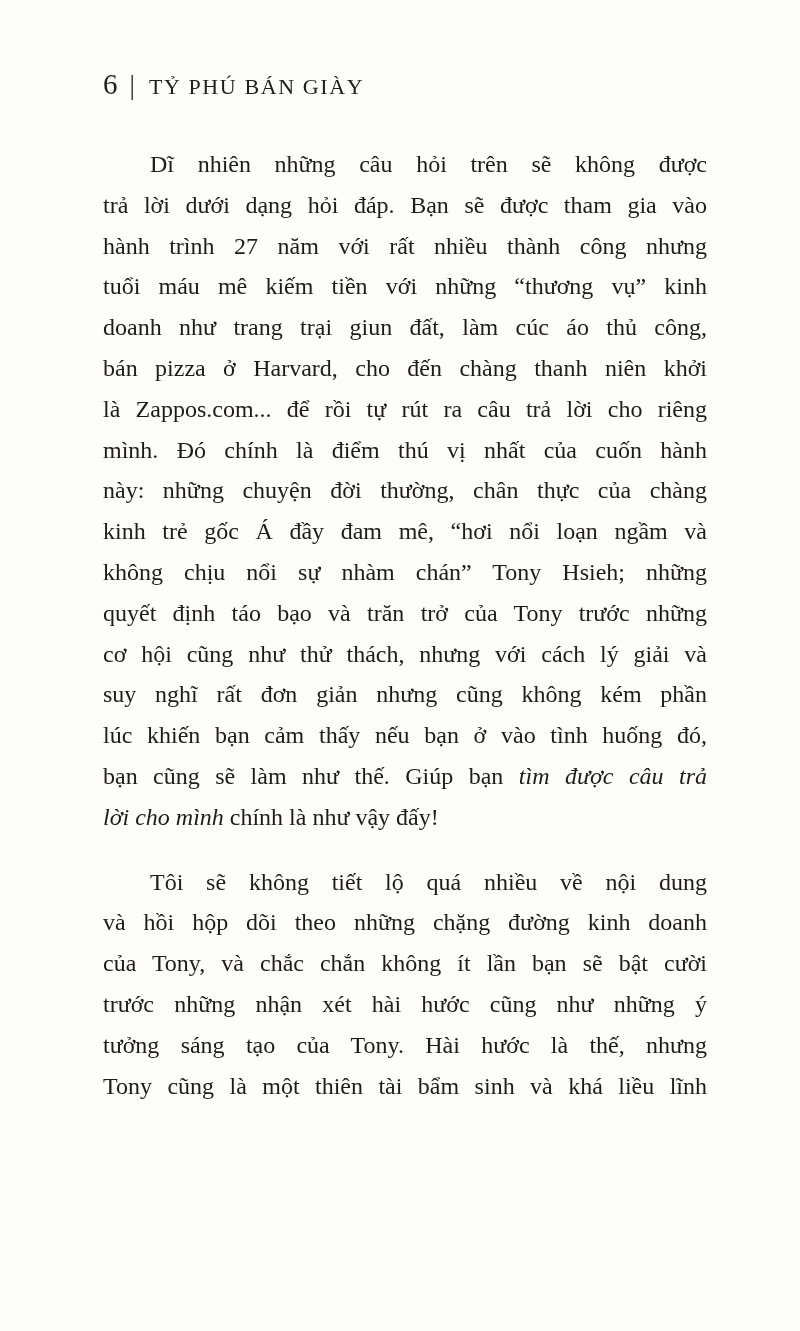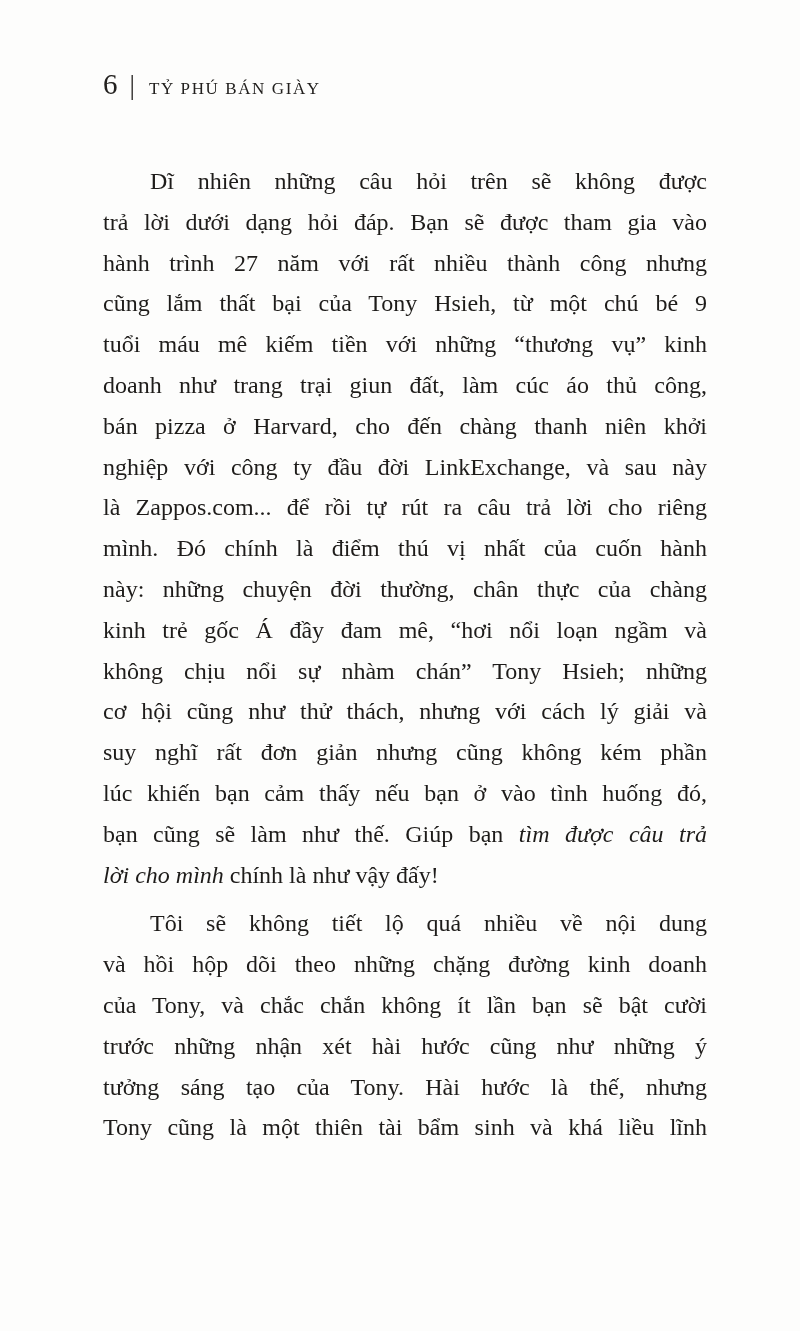--- a/index.html
+++ b/index.html
@@ -34,32 +34,32 @@
     line-height: 1;
   }
   .header-sep {
     font-size: 27px;
     line-height: 1;
     margin: 0 14px 0 12px;
     font-weight: 400;
     color: #2b2927;
   }
   .book-title {
-    font-size: 17px;
+    font-size: 22px;
     letter-spacing: 1.6px;
     line-height: 1;
   }
   .body-text {
     position: absolute;
     left: 103px;
-    top: 161px;
+    top: 144px;
     width: 604px;
   }
   .para + .para {
-    margin-top: 8px;
+    margin-top: 24px;
   }
   .line {
     height: 40.8px;
     line-height: 40.8px;
     font-size: 24px;
     text-align: justify;
     text-align-last: justify;
     overflow: hidden;
   }
   .line.indent {
@@ -81,30 +81,29 @@
     <span class="page-number">6</span>
     <span class="header-sep">|</span>
     <span class="book-title">TỶ PHÚ BÁN GIÀY</span>
   </header>
 
   <main class="body-text" id="body-text">
       <div class="para">
         <div class="line indent"><span>Dĩ nhiên những câu hỏi trên sẽ không được</span></div>
         <div class="line"><span>trả lời dưới dạng hỏi đáp. Bạn sẽ được tham gia vào</span></div>
         <div class="line"><span>hành trình 27 năm với rất nhiều thành công nhưng</span></div>
-        <div class="line"><span>cũng lắm thất bại của Tony Hsieh, từ một chú bé 9</span></div>
         <div class="line"><span>tuổi máu mê kiếm tiền với những “thương vụ” kinh</span></div>
         <div class="line"><span>doanh như trang trại giun đất, làm cúc áo thủ công,</span></div>
         <div class="line"><span>bán pizza ở Harvard, cho đến chàng thanh niên khởi</span></div>
-        <div class="line"><span>nghiệp với công ty đầu đời LinkExchange, và sau này</span></div>
         <div class="line"><span>là Zappos.com... để rồi tự rút ra câu trả lời cho riêng</span></div>
         <div class="line"><span>mình. Đó chính là điểm thú vị nhất của cuốn hành</span></div>
         <div class="line"><span>này: những chuyện đời thường, chân thực của chàng</span></div>
         <div class="line"><span>kinh trẻ gốc Á đầy đam mê, “hơi nổi loạn ngầm và</span></div>
         <div class="line"><span>không chịu nổi sự nhàm chán” Tony Hsieh; những</span></div>
+        <div class="line"><span>quyết định táo bạo và trăn trở của Tony trước những</span></div>
         <div class="line"><span>cơ hội cũng như thử thách, nhưng với cách lý giải và</span></div>
         <div class="line"><span>suy nghĩ rất đơn giản nhưng cũng không kém phần</span></div>
         <div class="line"><span>lúc khiến bạn cảm thấy nếu bạn ở vào tình huống đó,</span></div>
         <div class="line"><span>bạn cũng sẽ làm như thế. Giúp bạn </span><span class="it">tìm được câu trả</span></div>
         <div class="line last"><span class="it">lời cho mình</span><span> chính là như vậy đấy!</span></div>
       </div>
       <div class="para">
         <div class="line indent"><span>Tôi sẽ không tiết lộ quá nhiều về nội dung</span></div>
         <div class="line"><span>và hồi hộp dõi theo những chặng đường kinh doanh</span></div>
         <div class="line"><span>của Tony, và chắc chắn không ít lần bạn sẽ bật cười</span></div>

